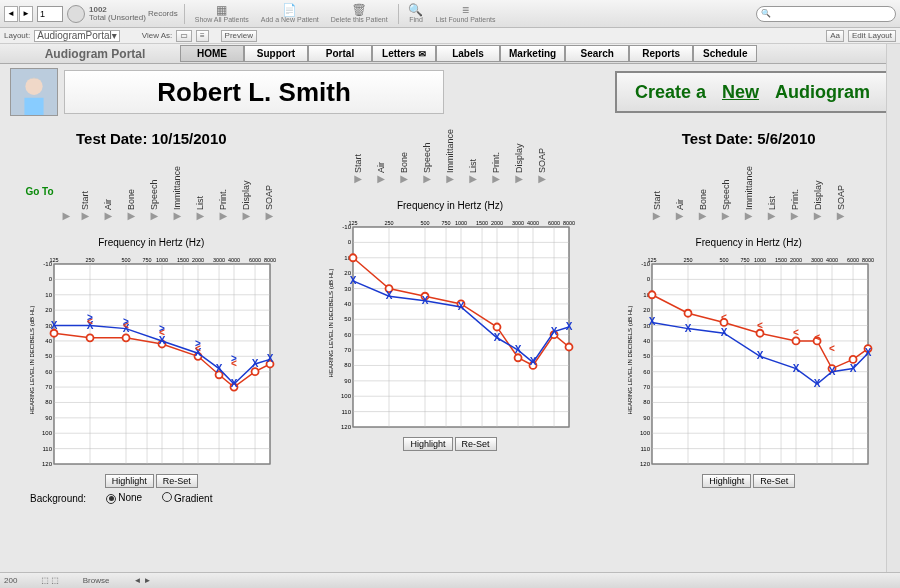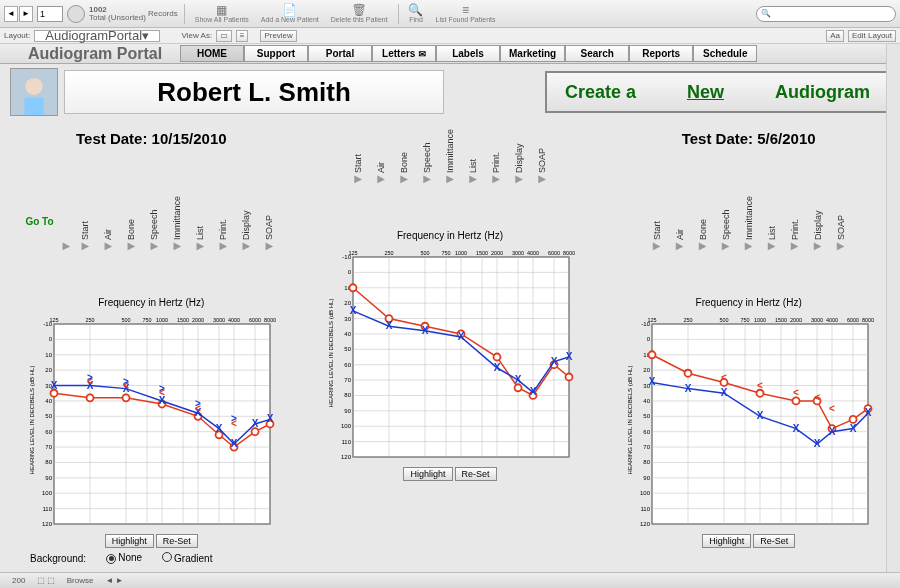--- a/index.html
+++ b/index.html
@@ -14,61 +14,61 @@
 .rec-info { font-size:8px; line-height:1; color:#666; }
 .tb-sep { width:1px; height:20px; background:#bbb; margin:0 2px; }
 .tb-btn { display:flex; flex-direction:column; align-items:center; justify-content:center; height:26px; padding:0 4px; font-size:7px; color:#777; cursor:pointer; }
 .tb-btn .ico { font-size:12px; line-height:1; }
 .spacer { flex:1; }
 .search-box { width:140px; height:16px; border:1px solid #999; border-radius:8px; background:#fff; display:flex; align-items:center; padding:0 4px; font-size:9px; color:#aaa; }
 .search-box::before { content:"🔍"; font-size:8px; margin-right:2px; }
 
 
 .layout-bar { height:16px; background:#efefef; border-bottom:1px solid #ccc; display:flex; align-items:center; font-size:8px; color:#555; padding:0 4px; gap:4px; }
-.layout-sel { border:1px solid #aaa; background:#fff; padding:0 10px; height:12px; font-size:13px; display:inline-flex; align-items:center; }
+.layout-sel { border:1px solid #aaa; background:#fff; padding:0 2px; height:12px; font-size:10px; display:inline-flex; align-items:center; }
 .mini-btn { border:1px solid #aaa; background:linear-gradient(#fff,#e5e5e5); padding:0 3px; height:12px; font-size:8px; cursor:pointer; display:inline-flex; align-items:center; }
 
 
 .main-nav { height:20px; background:linear-gradient(#eee,#ddd); border-bottom:1px solid #aaa; display:flex; align-items:stretch; padding-left:10px; }
-.portal-label { width:170px; display:flex; align-items:center; justify-content:center; font-weight:bold; color:#666; font-size:16px; }
+.portal-label { width:170px; display:flex; align-items:center; justify-content:center; font-weight:bold; color:#666; font-size:12px; }
 .nav-tab { border:1px solid #999; background:linear-gradient(#fff,#e8e8e8); font-size:10px; font-weight:bold; display:flex; align-items:center; justify-content:center; cursor:pointer; margin:1px 0; padding:0 8px; min-width:64px; }
 .nav-tab.active { background:linear-gradient(#ddd,#ccc); }
 .nav-tab .env { margin-left:3px; font-size:9px; }
 
 
 .patient-hdr { height:56px; display:flex; align-items:center; padding:4px 10px; gap:6px; }
 .avatar { width:48px; height:48px; background:linear-gradient(#cdf,#489); border:1px solid #999; position:relative; overflow:hidden; }
 .avatar svg { width:100%; height:100%; }
 .patient-name-box { flex:0 0 380px; height:44px; border:1px solid #bbb; background:linear-gradient(#fff,#f0f0f0); display:flex; align-items:center; justify-content:center; font-size:26px; font-weight:bold; }
-.create-btn { margin-left:auto; height:42px; padding:0 18px; border:2px solid #888; background:linear-gradient(#f8f8f8,#e0e0e0); font-size:18px; font-weight:bold; color:#0a6b0a; cursor:pointer; display:flex; align-items:center;gap:44px; }
-.create-btn u { text-decoration:underline; margin:0 7px; }
+.create-btn { margin-left:auto; height:42px; padding:0 18px; border:2px solid #888; background:linear-gradient(#f8f8f8,#e0e0e0); font-size:18px; font-weight:bold; color:#0a6b0a; cursor:pointer; display:flex; align-items:center; }
+.create-btn u { text-decoration:underline; margin:0 16px; }
 
 
 .charts { display:flex; padding:4px 6px 0 6px; gap:8px; }
-.chart-col { flex:1; display:flex; flex-direction:column; align-items:center;gap:30px; }
+.chart-col { flex:1; display:flex; flex-direction:column; align-items:center; }
 .test-date { font-size:15px; font-weight:bold; margin:6px 0 14px; }
 .step-row { display:flex; gap:7px; align-items:flex-end; margin-bottom:6px; height:60px; }
 .goto { color:#0a8a0a; font-weight:bold; font-size:10px; margin-right:2px; align-self:center; }
 .step { display:flex; flex-direction:column; align-items:center; width:16px; cursor:pointer; }
 .step-lbl { writing-mode: vertical-rl; transform: rotate(180deg); font-size:9px; color:#333; height:44px; }
 .step-arrow { color:#999; font-size:10px; }
 
 .chart-wrap { width:250px; }
 .chart-title { text-align:center; font-size:10px; margin-bottom:2px;margin-top:10px; }
 .chart-box { position:relative; width:250px; height:220px; }
 .audiogram-svg { width:100%; height:100%; }
 .btn-row { display:flex; gap:2px; margin-top:4px; justify-content:center;align-items:center; }
 .sm-btn { border:1px solid #888; background:linear-gradient(#fff,#ddd); font-size:9px; padding:1px 6px; cursor:pointer; }
 
 
 .bg-row { padding:4px 0 0 30px; font-size:10px; display:flex; align-items:center; gap:20px; }
 .radio { width:10px; height:10px; border:1px solid #333; border-radius:50%; display:inline-flex; align-items:center; justify-content:center; margin-right:2px; }
 .radio.sel::after { content:""; width:5px; height:5px; background:#333; border-radius:50%; }
 
-.status-bar { position:absolute; bottom:0; left:0; right:0; height:16px; background:linear-gradient(#eee,#d8d8d8); border-top:1px solid #bbb; display:flex; align-items:center; font-size:8px; color:#555; padding:0 12px; gap:12px; }
+.status-bar { position:absolute; bottom:0; left:0; right:0; height:16px; background:linear-gradient(#eee,#d8d8d8); border-top:1px solid #bbb; display:flex; align-items:center; font-size:8px; color:#555; padding:0 4px; gap:24px; }
 .scrollbar-r { position:absolute; right:0; top:44px; bottom:16px; width:14px; background:#e5e5e5; border-left:1px solid #ccc; }
 </style>
 </head>
 <body>
 
 <div class="top-toolbar">
   <div class="nav-arrows">
     <div class="nav-btn">◄</div>
     <div class="nav-btn">►</div>
   </div>

